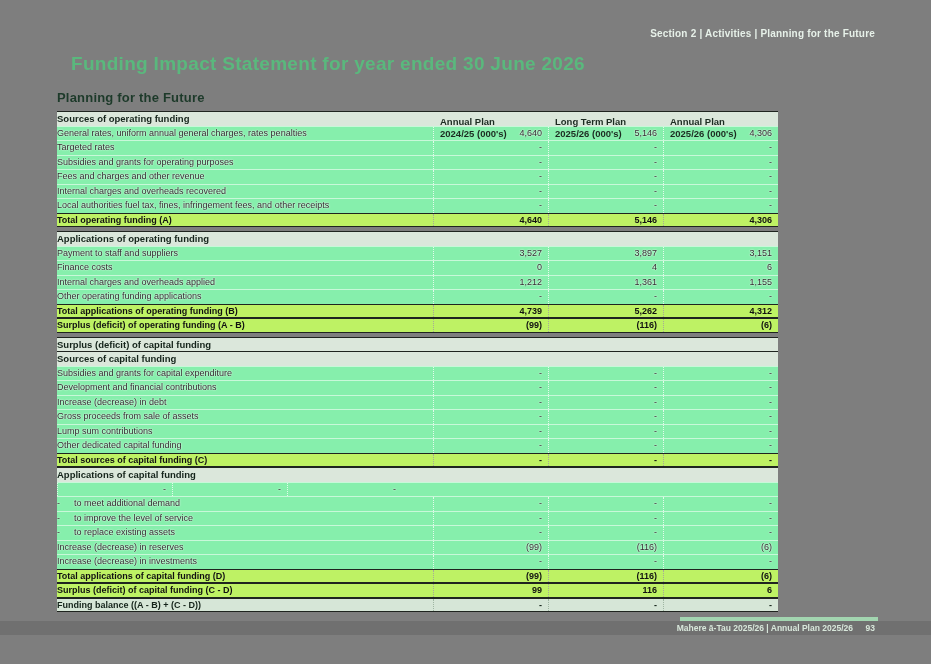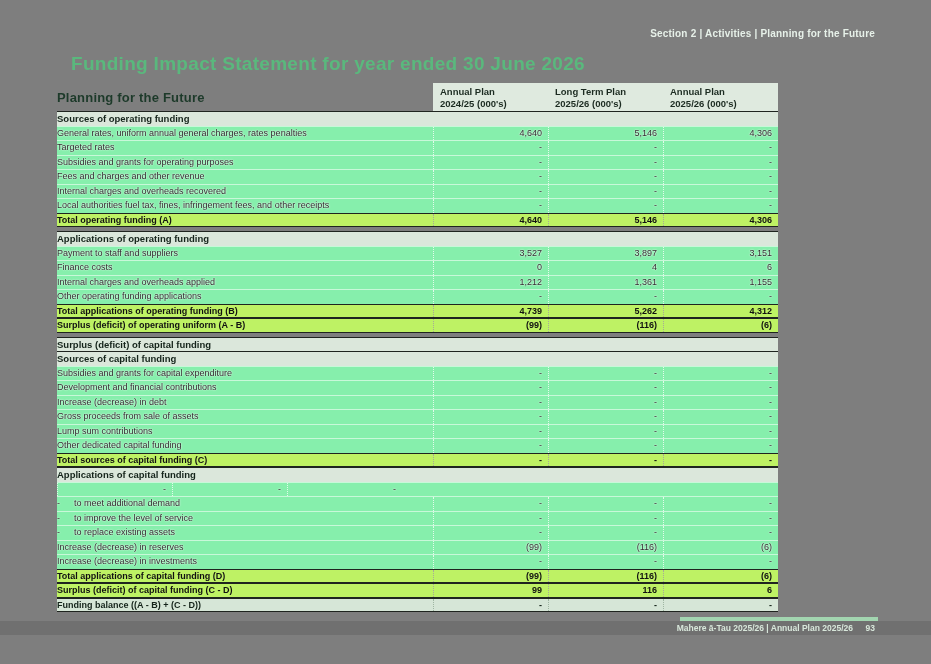--- a/index.html
+++ b/index.html
@@ -20,21 +20,21 @@
   .fis-table {
     position:absolute; top:83px; left:57px; width:721px;
     font-size:9px; color:#222;
   }
   
   .thead { display:flex; height:28px; }
   .thead .t-title {
     width:376px; display:flex; align-items:center;
     font-size:13px; font-weight:700; color:#1d3a2a; letter-spacing:0.2px;
   }
-  .thead .t-cols { display:flex; width:345px; background:#dfeadf; }
+  .thead .t-cols { display:flex; width:345px; background:#dfeadf;margin-top:30px; }
   .thead .t-col {
     width:115px; padding:3px 0 0 7px;
     font-size:9.5px; font-weight:700; color:#1c2b21; line-height:1.25;
   }
   
   .tbody { width:721px; }
   .row { display:flex; height:14.5px; line-height:13.5px; }
   .row .label {
     width:376px; overflow:hidden; white-space:nowrap;
   }
@@ -185,21 +185,21 @@
           <div class="val">-</div>
           <div class="val">-</div>
         </div>
         <div class="row total">
           <div class="label">Total applications of operating funding (B)</div>
           <div class="val">4,739</div>
           <div class="val">5,262</div>
           <div class="val">4,312</div>
         </div>
         <div class="row total">
-          <div class="label">Surplus (deficit) of operating uniform (A - B)</div>
+          <div class="label">Surplus (deficit) of operating funding (A - B)</div>
           <div class="val">(99)</div>
           <div class="val">(116)</div>
           <div class="val">(6)</div>
         </div>
         <div class="row gap"></div>
         <div class="row section">
           <div class="label">Surplus (deficit) of capital funding</div>
         </div>
         <div class="row section">
           <div class="label">Sources of capital funding</div>

